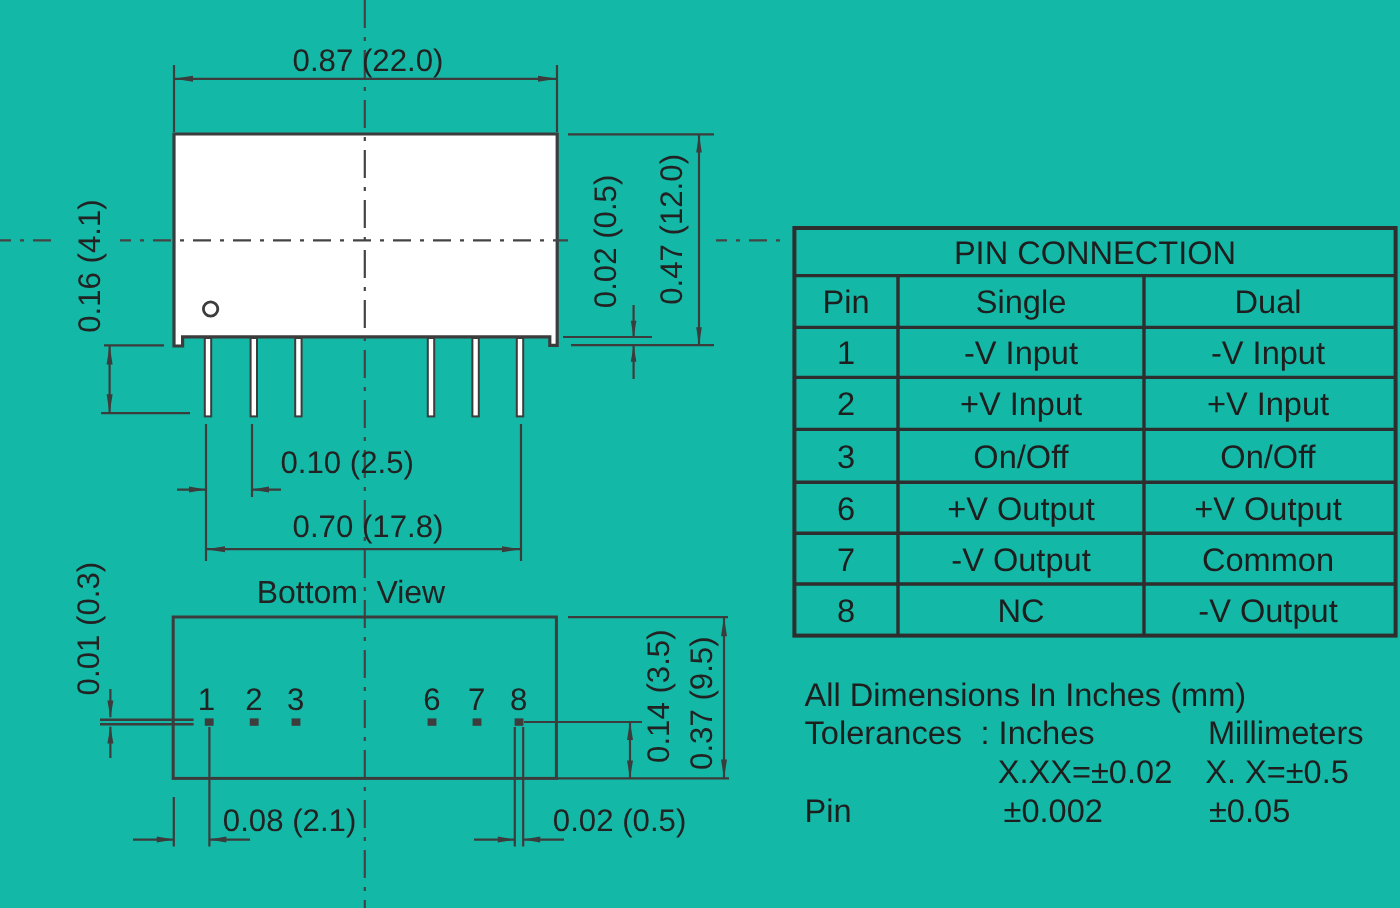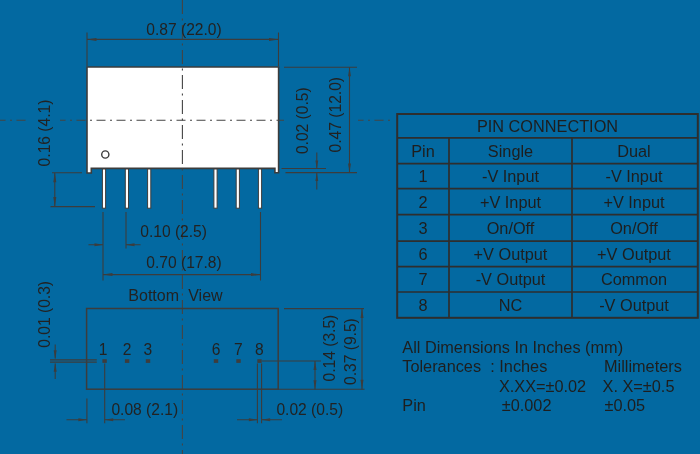--- a/index.html
+++ b/index.html
@@ -1,17 +1,17 @@
 <!DOCTYPE html>
 <html><head>
 <meta charset="utf-8">
 <style>
   html,body{margin:0;padding:0;background:#ffffff;}
   body{font-family:"Liberation Sans",sans-serif;}
-  #wrap{position:relative;width:700px;height:454px;overflow:hidden;background:#0369a1;}
+  #wrap{position:relative;width:700px;height:454px;overflow:hidden;background:#14b8a6;}
   #drw{position:absolute;left:0;top:0;}
 </style>
 </head>
 <body>
 <div id="wrap">
 <svg id="drw" width="700" height="454" viewBox="0 0 700 454">
   <g stroke="#3c3c3c" fill="none" stroke-width="1.2">
 
     <path d="M87 67 H278.6 V172.7 H274.9 V168.4 H91.3 V173 H87 Z" stroke-width="1.6" fill="#fff"></path>
     <circle cx="105.3" cy="154.5" r="3.6" stroke-width="1.4"></circle>

